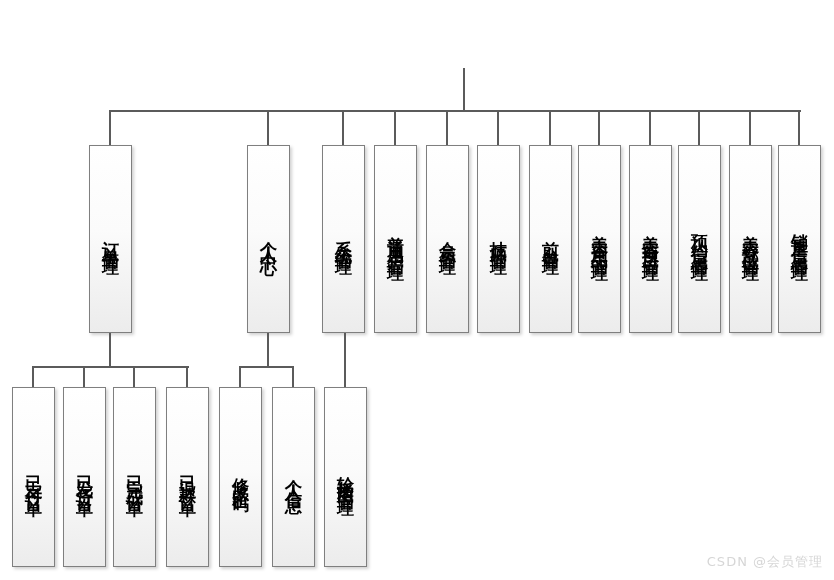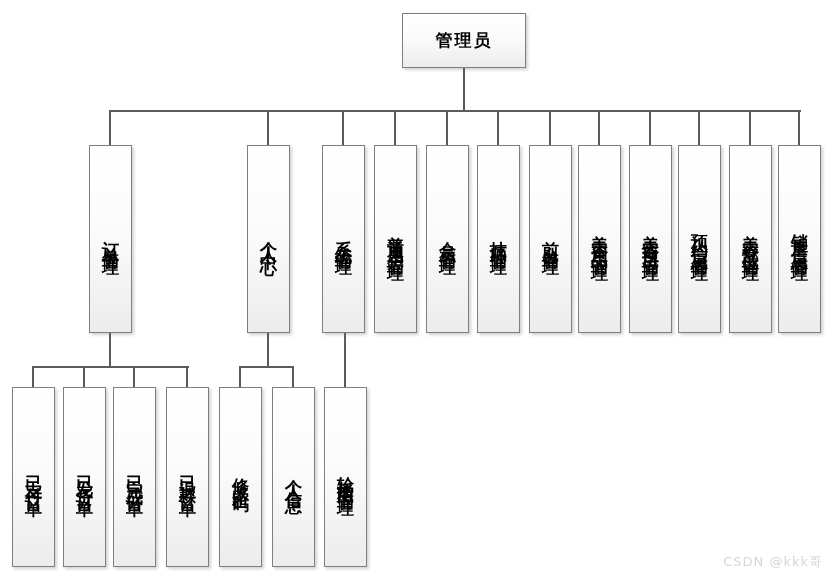--- a/index.html
+++ b/index.html
@@ -50,23 +50,20 @@
     color: #d6d6d6;
     letter-spacing: 1px;
     white-space: nowrap;
   }
 </style>
 </head>
 <body>
 
 <div id="canvas">
 
-  <div class="node root" style="left:402px; top:13px;">
-    <span class="label">管理员</span>
-  </div>
 
   <div class="line vline" style="left:463px; top:68px; height:43px;"></div>
 
   <div class="line hline" style="left:110px; top:110px; width:691px;"></div>
 
   <div class="line vline" style="left:109px; top:110px; height:35px;"></div>
   <div class="line vline" style="left:267px; top:110px; height:35px;"></div>
   <div class="line vline" style="left:342px; top:110px; height:35px;"></div>
   <div class="line vline" style="left:394px; top:110px; height:35px;"></div>
   <div class="line vline" style="left:446px; top:110px; height:35px;"></div>
@@ -144,15 +141,15 @@
   <div class="node vert l3" style="left:219px;">
     <span class="label">修改密码</span>
   </div>
   <div class="node vert l3" style="left:272px;">
     <span class="label">个人信息</span>
   </div>
   <div class="node vert l3" style="left:324px;">
     <span class="label">轮播图管理</span>
   </div>
 
-  <div id="watermark">CSDN @kkk哥</div>
+  <div id="watermark">CSDN @会员管理</div>
 
 </div>
 
 </body></html>

